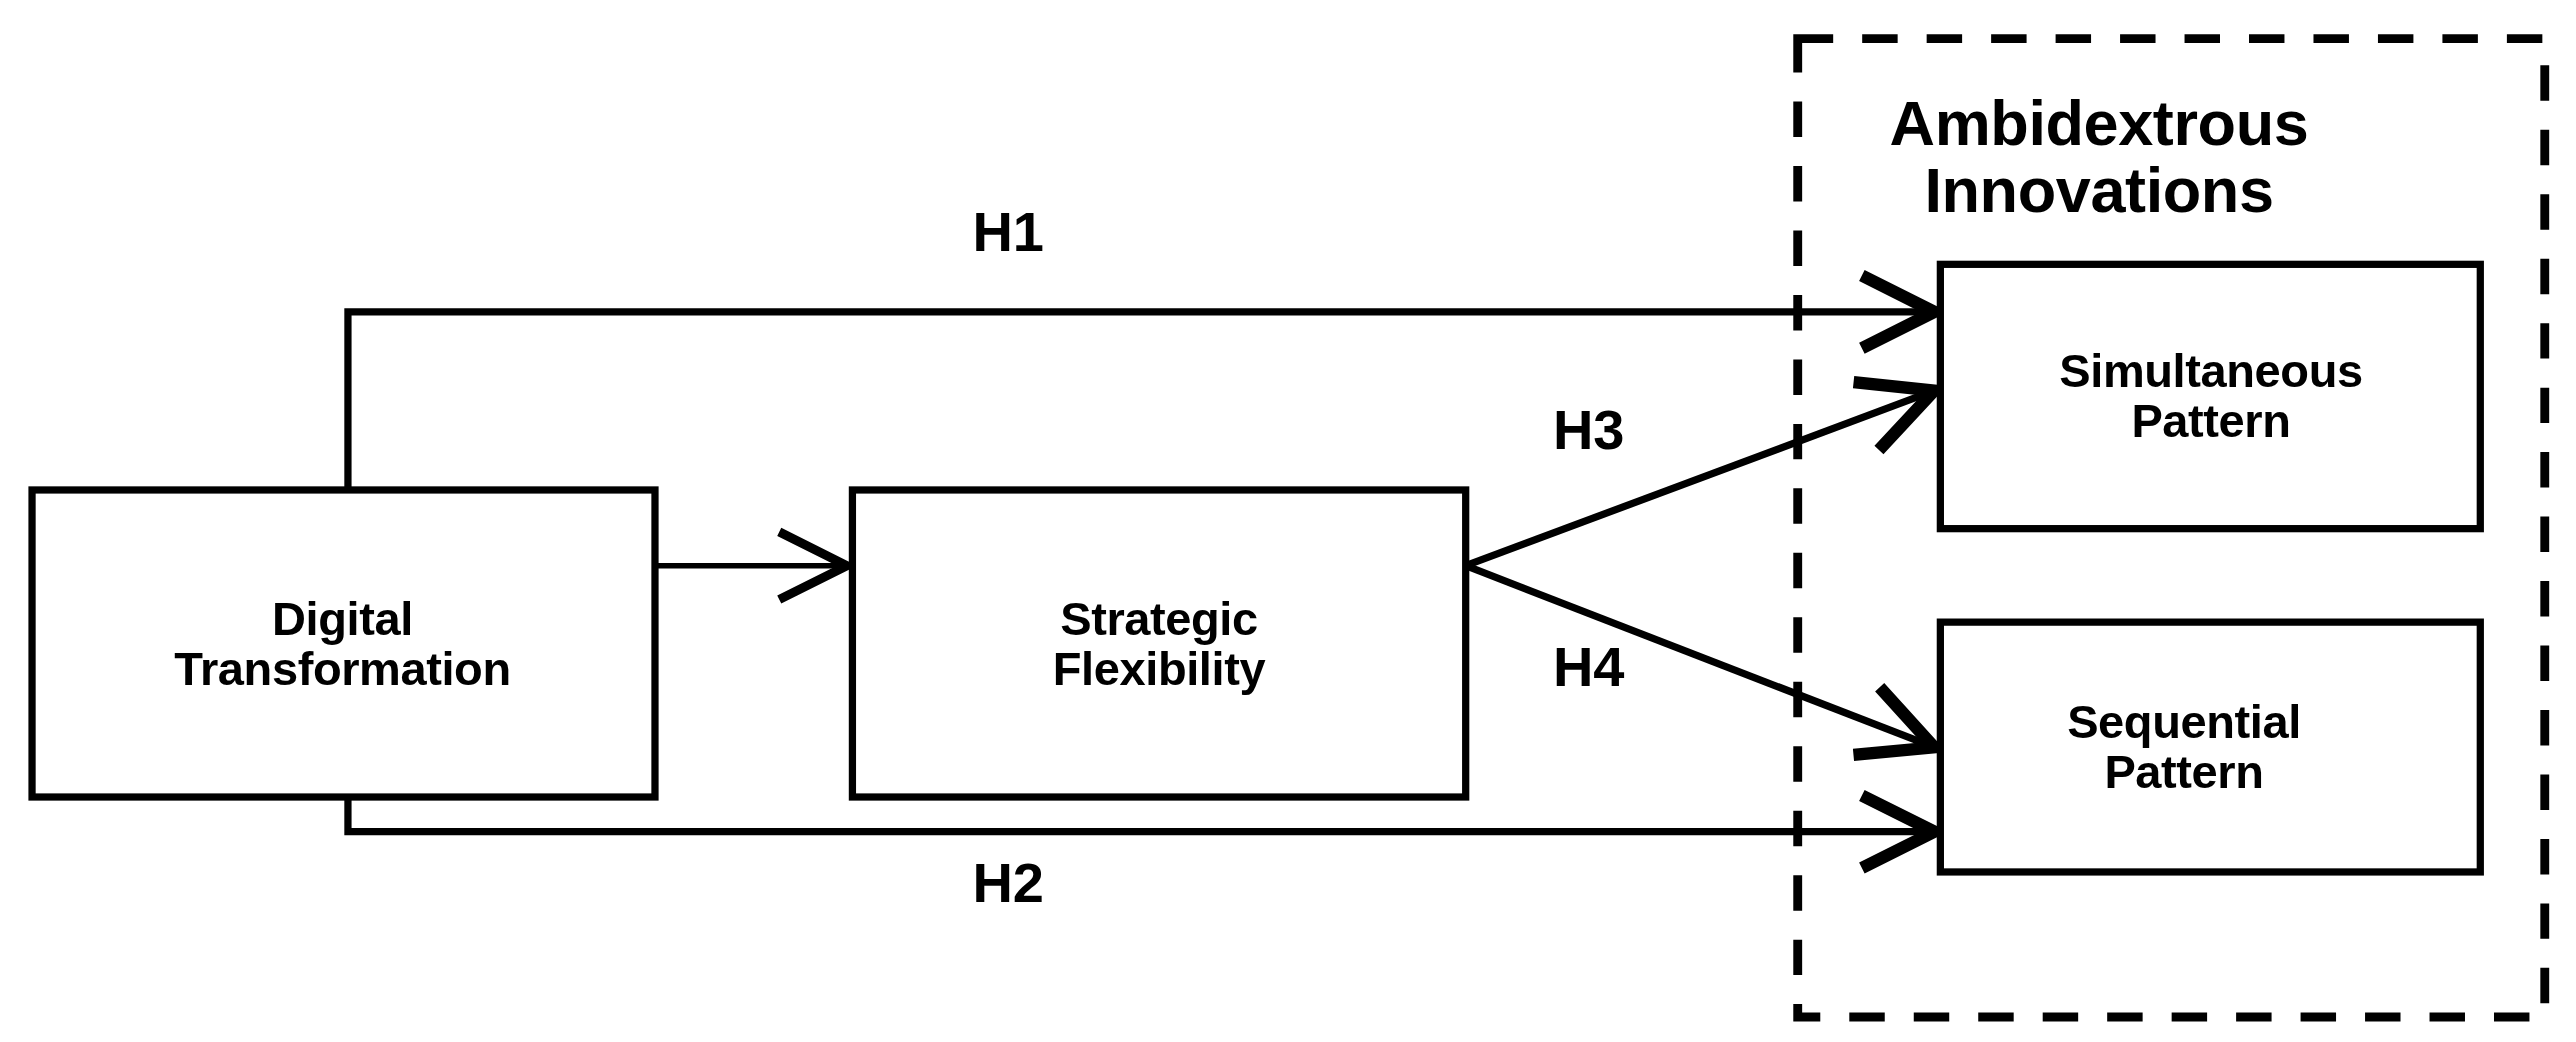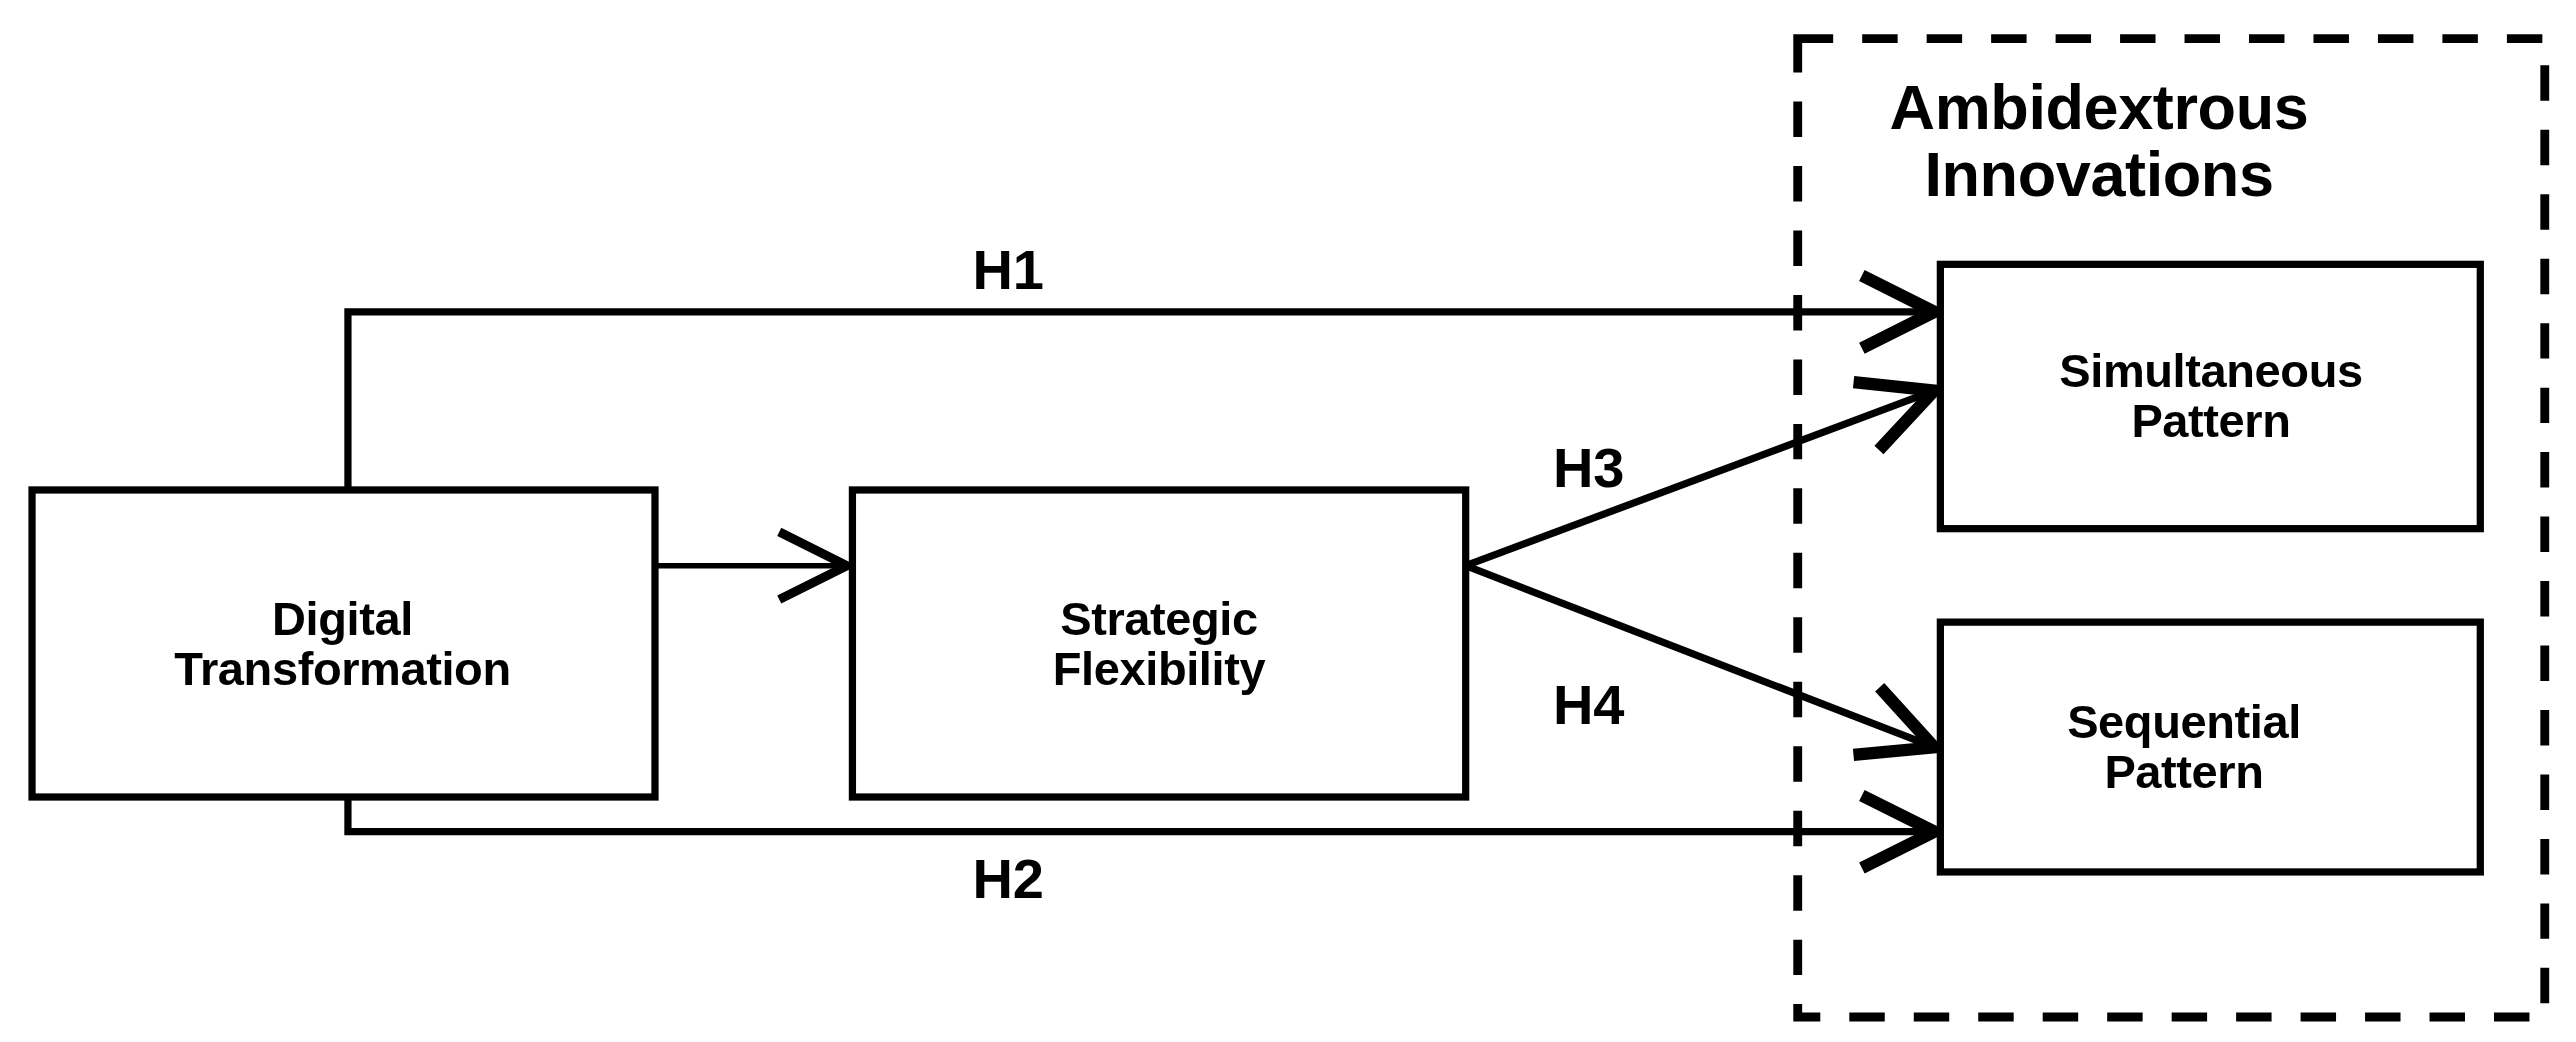--- a/index.html
+++ b/index.html
@@ -42,35 +42,34 @@
     font-size: 47px;
     display: flex;
     align-items: center;
     justify-content: center;
   }
   .group-title {
     font-size: 63px;
   }
   .edge-label {
     font-size: 56px;
-    margin-top: 38px;
   }
 
   
   #label-digital-transformation { left: 31px;   top: 490px; width: 623px; height: 307px; }
   #label-strategic-flexibility  { left: 852px; top: 490px; width: 614px; height: 307px; }
   #label-simultaneous-pattern   { left: 1941px; top: 264px; width: 540px; height: 264px; }
   #label-sequential-pattern     { left: 1914px; top: 622px; width: 540px; height: 250px; }
 
   
-  #label-ambidextrous-innovations { left: 1829px; top: 74px; width: 540px; }
+  #label-ambidextrous-innovations { left: 1829px; top: 90px; width: 540px; }
 
   
   #label-h1 { left: 887px; top: 202px;  width: 242px; }
-  #label-h2 { left: 887px; top: 811px; width: 242px; }
+  #label-h2 { left: 887px; top: 853px; width: 242px; }
   #label-h3 { left: 1500px; top: 400px;  width: 177px; text-align: center; }
   #label-h4 { left: 1500px; top: 637px;  width: 177px; text-align: center; }
 </style>
 </head>
 <body>
 
 <div id="diagram-root">
 
   <svg id="diagram-svg" viewBox="0 0 3195 1293" xmlns="http://www.w3.org/2000/svg">
     <defs>

